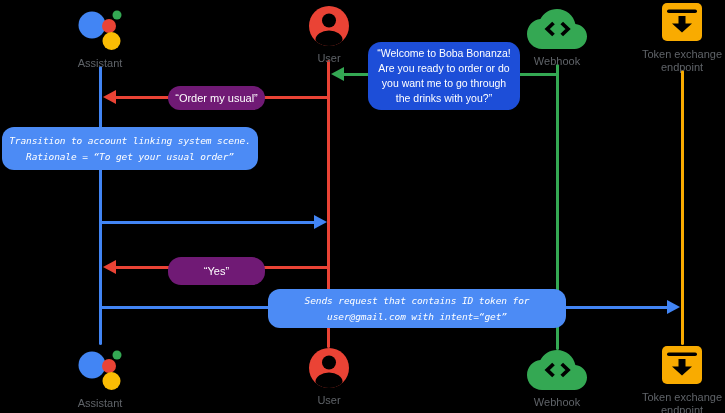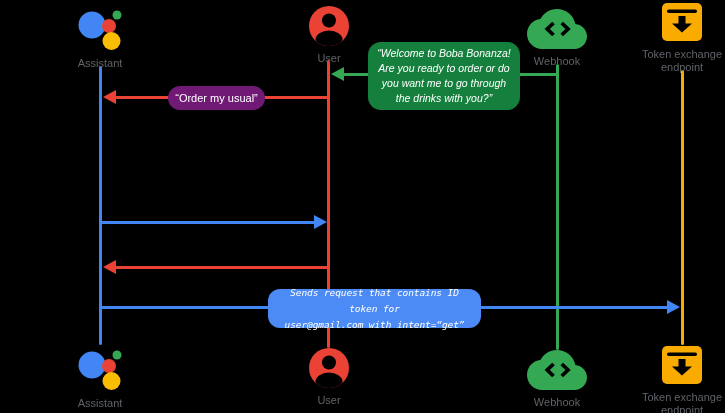--- a/index.html
+++ b/index.html
@@ -23,21 +23,21 @@
   .ml-green { background:#34A853; }
   .head { position:absolute; width:0; height:0; border-top:7px solid transparent; border-bottom:7px solid transparent; }
   .head-left.h-red    { border-right:13px solid #EA4335; }
   .head-left.h-green  { border-right:13px solid #34A853; }
   .head-right.h-blue  { border-left:13px solid #4285F4; }
   .bubble {
     position:absolute; display:flex; align-items:center; justify-content:center;
     text-align:center; color:#ffffff; white-space:pre-line; border-radius:13px;
     box-sizing:border-box; padding:4px 6px;
   }
-  .b-green { background:#15803d;font-style:italic; }
+  .b-green { background:#1d4ed8; }
   .b-red   { background:#701a75; }
   .b-blue  { background:#4C8BF5; }
   .b-sans  { font-size:10.5px; line-height:15px; }
   .b-sans-sm { font-size:11px; line-height:14px; }
   .b-mono  {
     font-family:"DejaVu Sans Mono", monospace; font-style:italic;
     font-size:9.5px; line-height:16px; letter-spacing:-0.1px;
   }
   svg { display:block; }
 </style>
@@ -72,24 +72,27 @@
     <div class="head head-right h-blue" style="left:667px; top:300px;"></div>
   </div>
 
   <div class="bubble b-green b-sans" style="left:368px; top:42px; width:152px; height:68px;">“Welcome to Boba Bonanza!
 Are you ready to order or do
 you want me to go through
 the drinks with you?”</div>
 
   <div class="bubble b-red b-sans-sm" style="left:168px; top:86px; width:97px; height:24px; border-radius:12px;">“Order my usual”</div>
 
+  <div class="bubble b-blue b-mono" style="left:2px; top:127px; width:256px; height:43px; border-radius:12px;">Transition to account linking system scene.
+Rationale = “To get your usual order”</div>
 
 
+  <div class="bubble b-red b-sans-sm" style="left:168px; top:257px; width:97px; height:28px;">“Yes”</div>
 
-  <div class="bubble b-blue b-mono" style="left:268px; top:289px; width:213px; height:39px; border-radius:12px;">Sends request that contains ID token for
+  <div class="bubble b-blue b-mono" style="left:268px; top:289px; width:298px; height:39px; border-radius:12px;">Sends request that contains ID token for
 user@gmail.com with intent=“get”</div>
 
   <div class="actor" style="left:55px; top:5px; width:90px;">
     <span>
       <svg width="48" height="46" viewBox="0 0 48 46">
         <circle cx="16" cy="20" r="13.5" fill="#4285F4"></circle>
         <circle cx="33" cy="21" r="7" fill="#EA4335"></circle>
         <circle cx="41" cy="10" r="4.5" fill="#34A853"></circle>
         <circle cx="35.5" cy="36" r="9" fill="#FBBC04"></circle>
       </svg>

